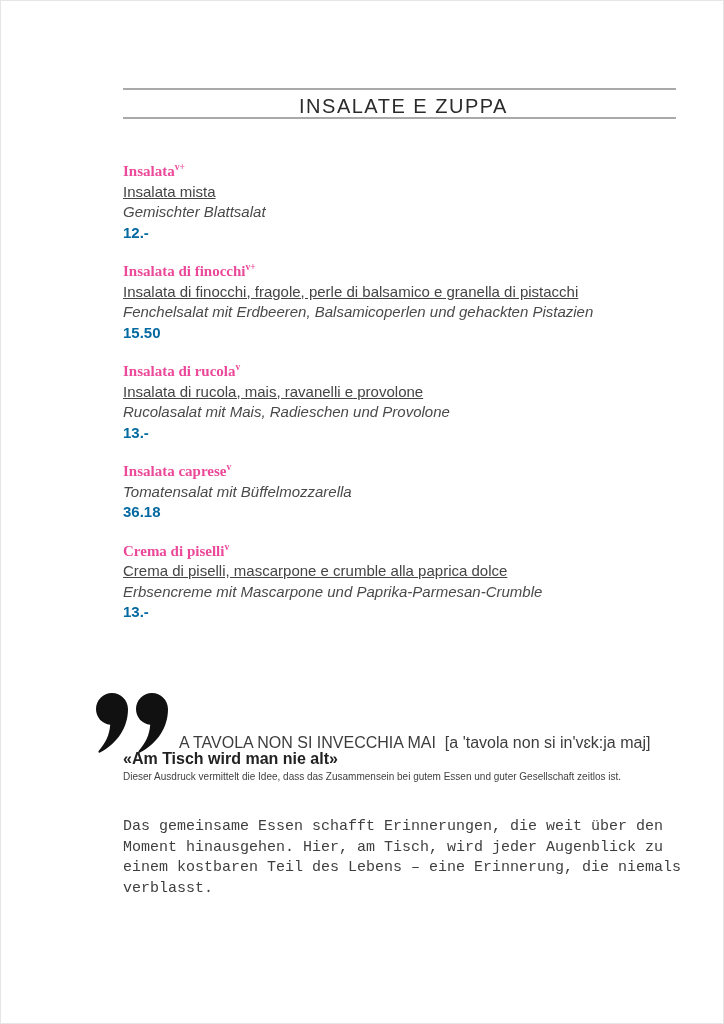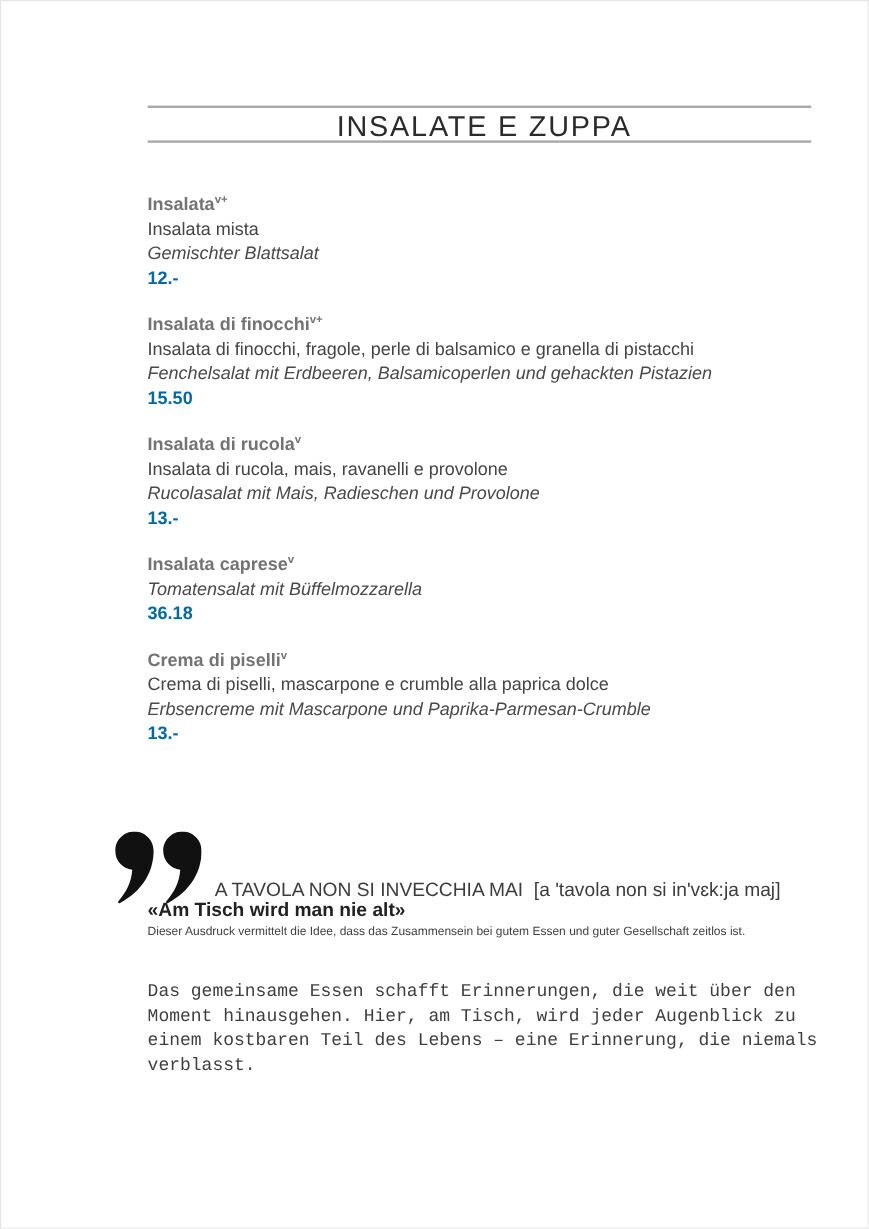--- a/index.html
+++ b/index.html
@@ -25,21 +25,21 @@
   }
   .rule-top { top: 87px; }
   .rule-bottom { top: 116px; }
   .page-title {
     position: absolute;
     left: 122px;
     top: 87px;
     width: 553px;
     margin: 4px;
     text-align: center;
-    font-size: 24px;
+    font-size: 20px;
     line-height: 28px;
     font-weight: 400;
     letter-spacing: 1.5px;
     color: #2b2b2b;
   }
 
   
   .menu {
     position: absolute;
     left: 122px;
@@ -49,28 +49,29 @@
   .menu-item {
     margin: 0 0 18px 0;
     font-size: 15px;
     line-height: 20.5px;
   }
   .item-name {
     margin: 0;
     font-size: 15px;
     line-height: 20.5px;
     font-weight: 700;
-    color: #737373;
+    color: #ec4899;
+    font-family: Liberation Serif, serif;
   }
   .item-name sup {
     font-size: 9.5px;
     font-weight: 700;
     line-height: 0;
   }
-  .item-desc-it { margin: 0; color: #454545; }
+  .item-desc-it { margin: 0; color: #454545; text-decoration: underline; }
   .item-desc-de { margin: 0; font-style: italic; color: #4a4a4a; }
   .item-price   { margin: 0; color: #0369a1; font-weight: bold; }
 
   
   .qmark {
     position: absolute;
     left: 95px;
     top: 692px;
     width: 72px;
     height: 62px;

